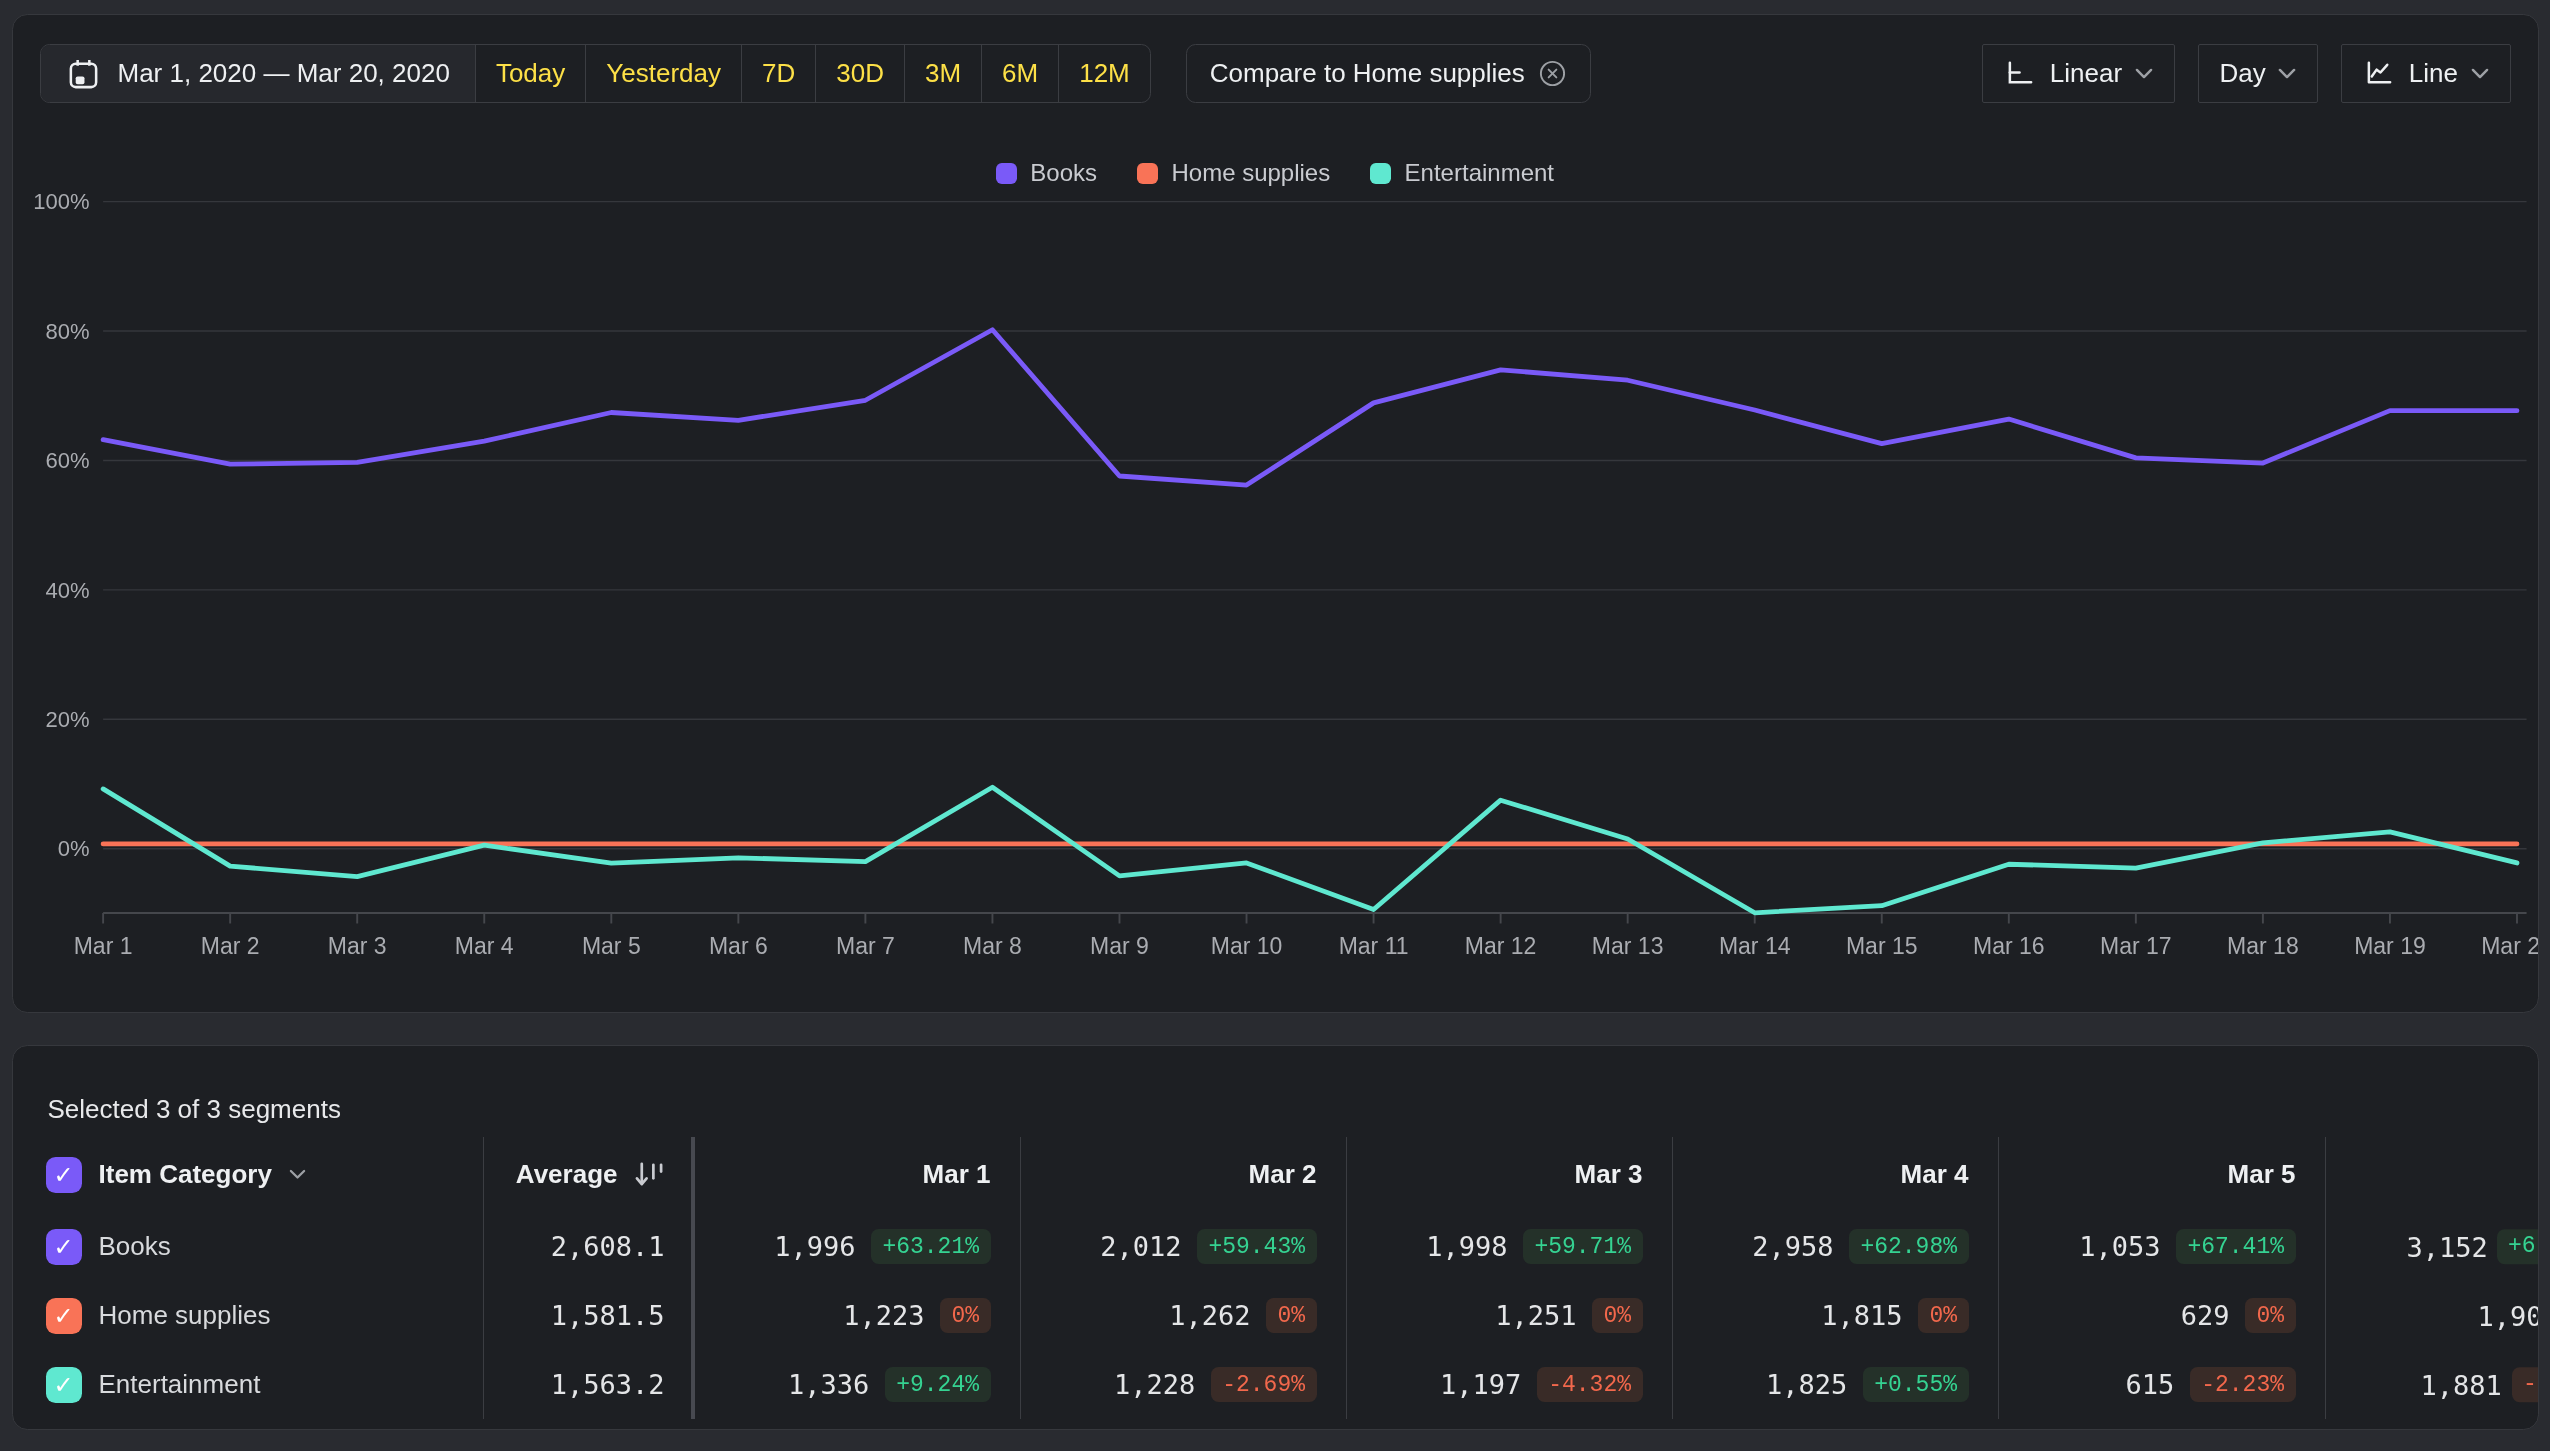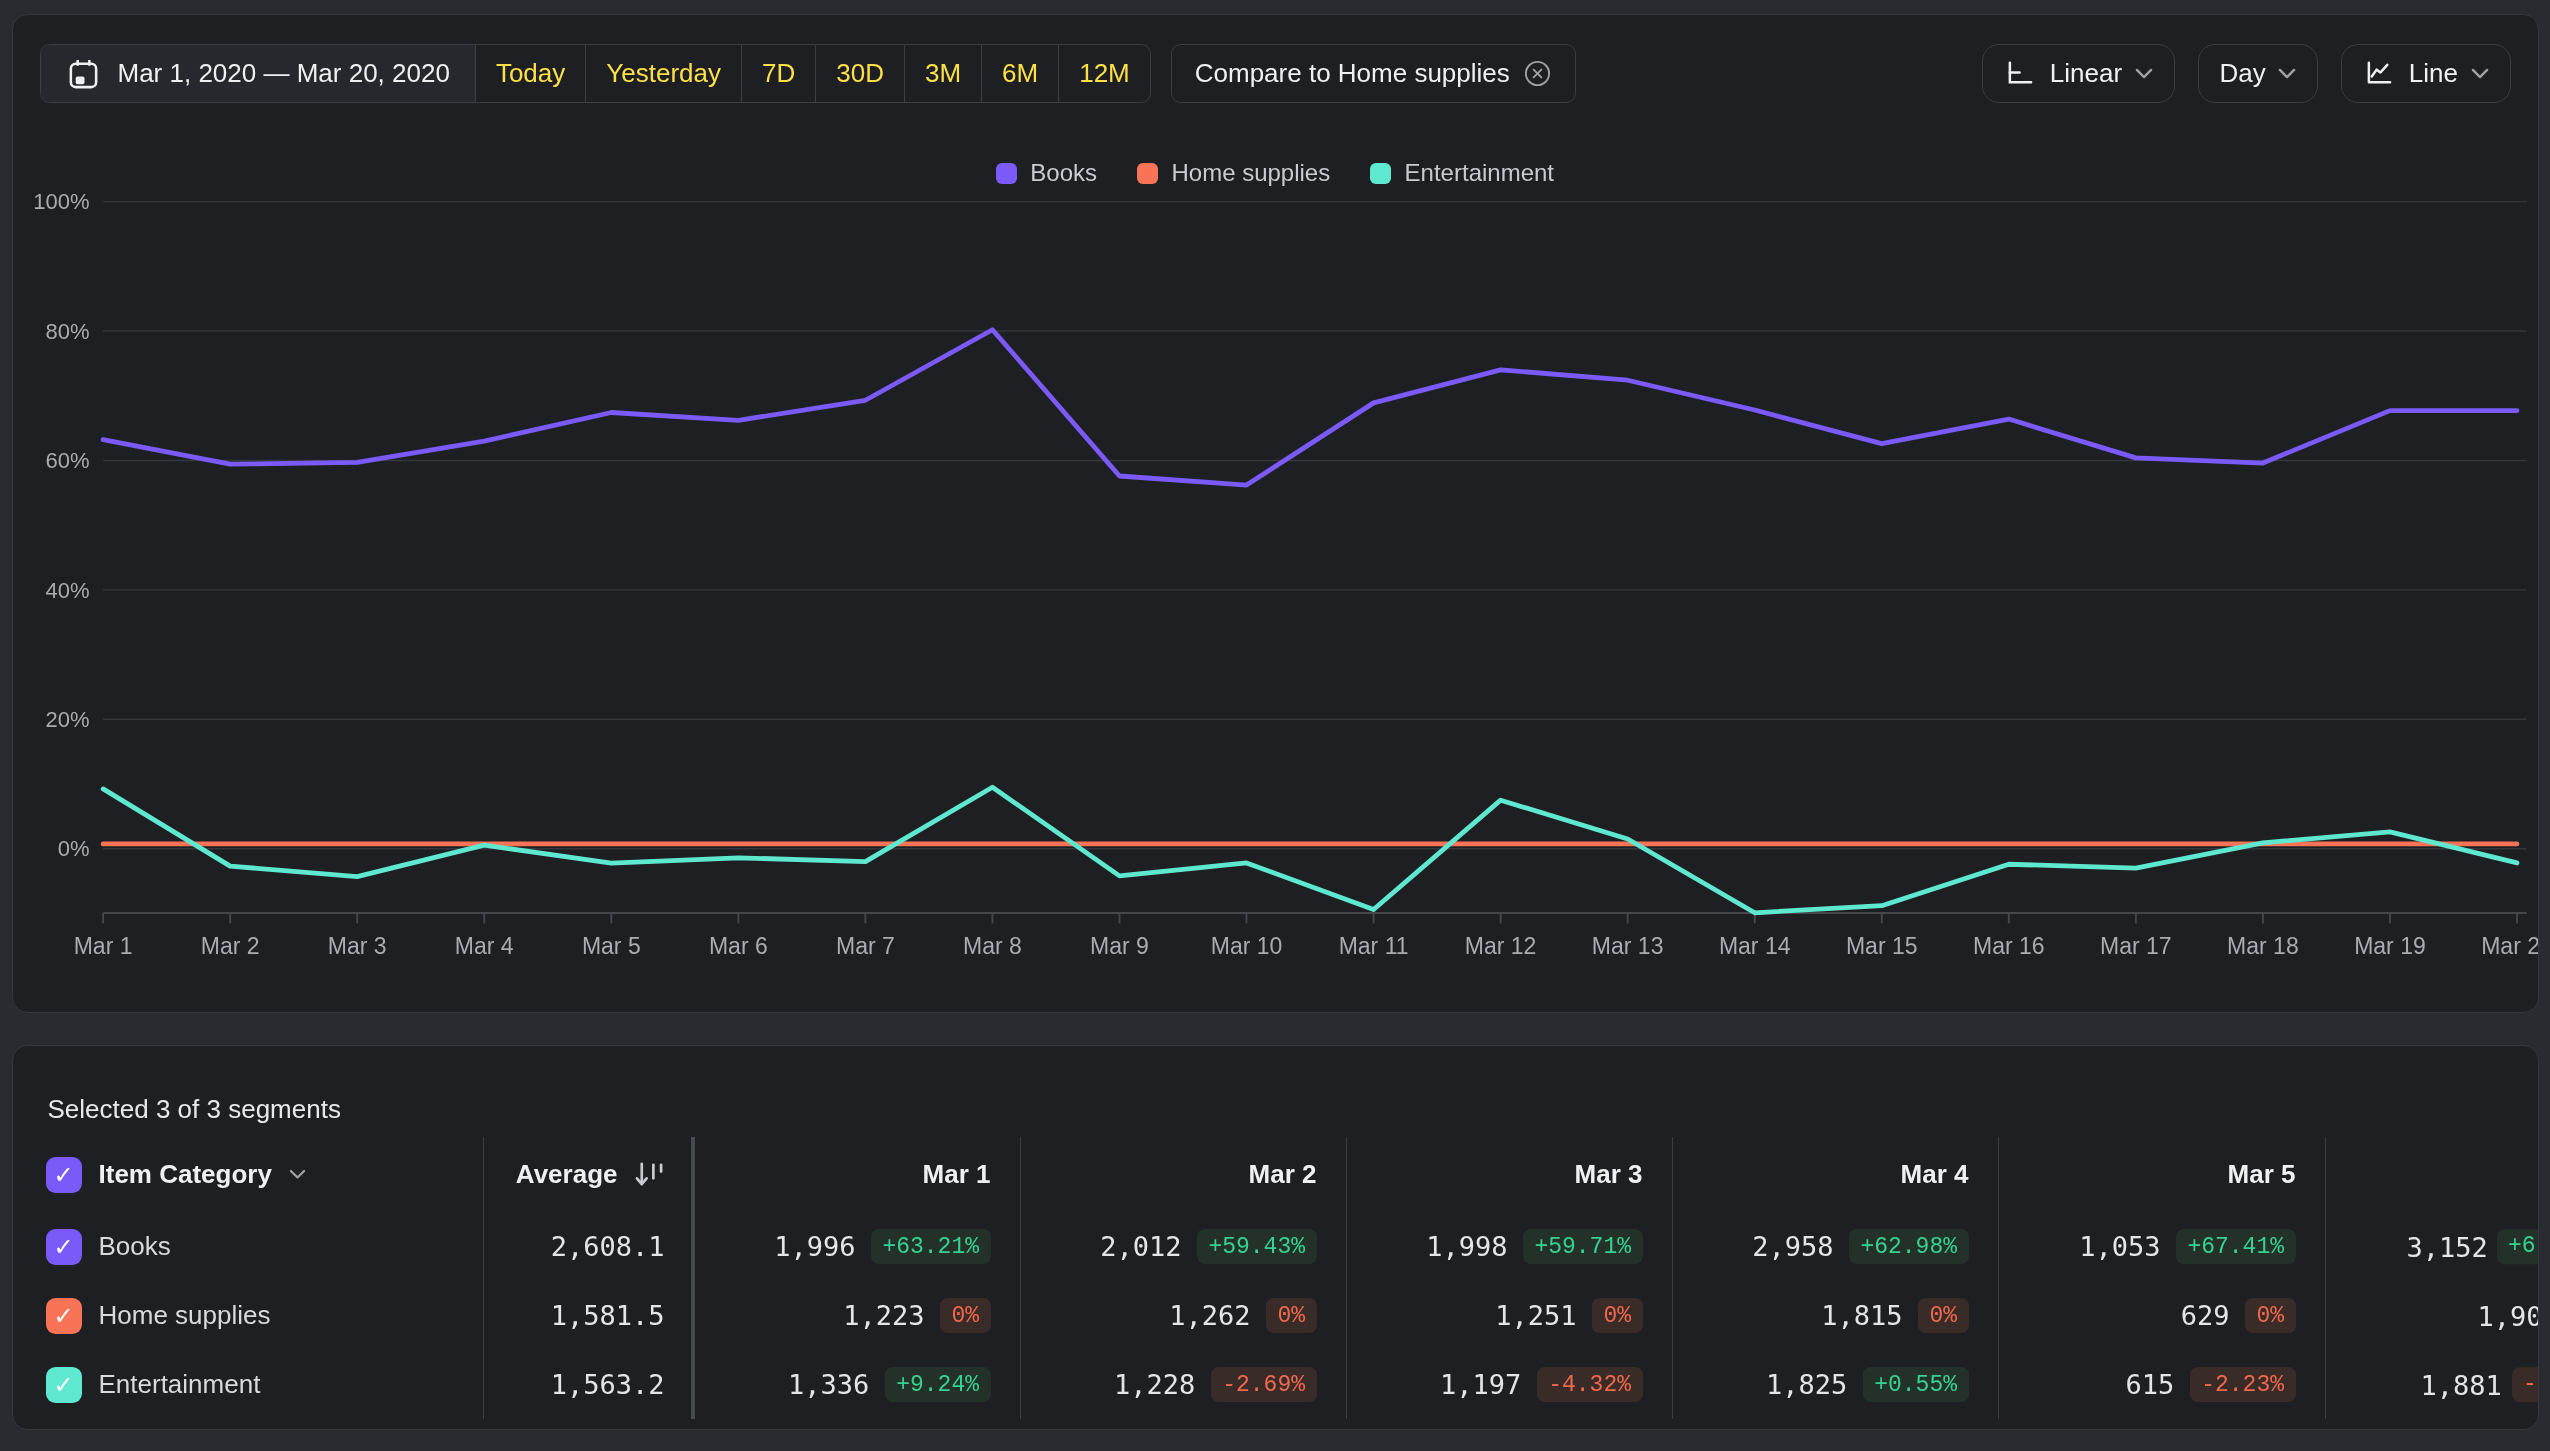--- a/index.html
+++ b/index.html
@@ -9,23 +9,23 @@
   .card { position:absolute; left:11.5px; width:2527px; background:#1d1f23; border:1px solid #36383d; border-radius:15.3px; overflow:hidden; }
   #chart-card { top:14px; height:999px; }
   #table-card { top:1045px; height:385px; }
 
   
   .toolbar { position:absolute; top:29px; left:27px; right:27px; height:59px; display:flex; align-items:center; }
   .segmented { display:flex; align-items:stretch; height:59px; border:1px solid #3b3d42; border-radius:9.6px; overflow:hidden; }
   .seg-cell { display:flex; align-items:center; padding:0 20px; color:#fde047; font-size:26px; border-left:1px solid #3b3d42; cursor:pointer; white-space:nowrap; }
   .seg-cell:first-child { border-left:none; }
   .seg-date { background:#26282d; color:#eef0f2; gap:17px; padding:0 25px; }
-  .chip { display:flex; align-items:center; gap:13.4px; height:59px; border:1px solid #3b3d42; border-radius:9.6px; padding:0 23px; font-size:26px; color:#eef0f2; margin-left:20px; white-space:nowrap; }
+  .chip { display:flex; align-items:center; gap:13.4px; height:59px; border:1px solid #3b3d42; border-radius:9.6px; padding:0 23px; font-size:26px; color:#eef0f2; margin-left:35px; white-space:nowrap; }
   .spacer { flex:1; }
-  .tool-btn { display:flex; align-items:center; gap:12.5px; height:59px; border:1px solid #3b3d42; border-radius:17px; padding:0 21px; font-size:26px; color:#eef0f2; margin-left:23px; white-space:nowrap; }
+  .tool-btn { display:flex; align-items:center; gap:12.5px; height:59px; border:1px solid #3b3d42; border-radius:2px; padding:0 21px; font-size:26px; color:#eef0f2; margin-left:23px; white-space:nowrap; }
   .icon { display:inline-flex; align-items:center; justify-content:center; }
   svg { display:block; }
 
   
   .legend { position:absolute; top:144px; left:0; right:0; display:flex; justify-content:center; align-items:center; gap:40px; }
   .legend-item { display:flex; align-items:center; gap:13.4px; cursor:pointer; }
   .legend-swatch { width:21px; height:21px; border-radius:5.8px; }
   .legend-label { font-size:24px; color:#c9cbd0; }
 
   

